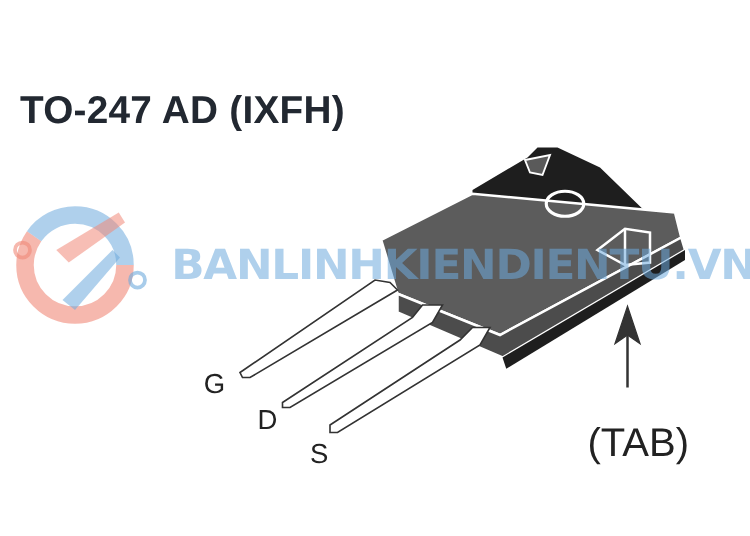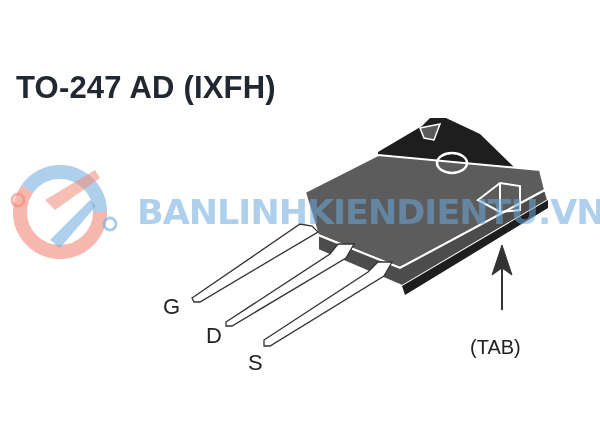--- a/index.html
+++ b/index.html
@@ -8,21 +8,21 @@
     background: #ffffff; font-family: "Liberation Sans", sans-serif;
   }
   .title {
     position: absolute; left: 16px; top: 70px;
     font-size: 31px; font-weight: bold; color: #222831; letter-spacing: 0.2px;
   }
   .pin-label {
     position: absolute; font-size: 22px; color: #222222;
   }
   .tab-label {
-    position: absolute; left: 470px; top: 336px; font-size: 20px; color: #222222;
+    position: absolute; left: 470px; top: 336px; font-size: 32px; color: #222222;
   }
   svg.pkg { position: absolute; left: 0; top: 0; }
   .watermark {
     position: absolute; left: 137px; top: 193px;
     font-size: 35px; font-weight: bold; letter-spacing: -1px;
     color: rgba(110,170,220,0.55);
     font-family: "DejaVu Sans", sans-serif;
     transform: scaleY(0.95);
   }
   svg.logo { position: absolute; left: 0; top: 160px; }

